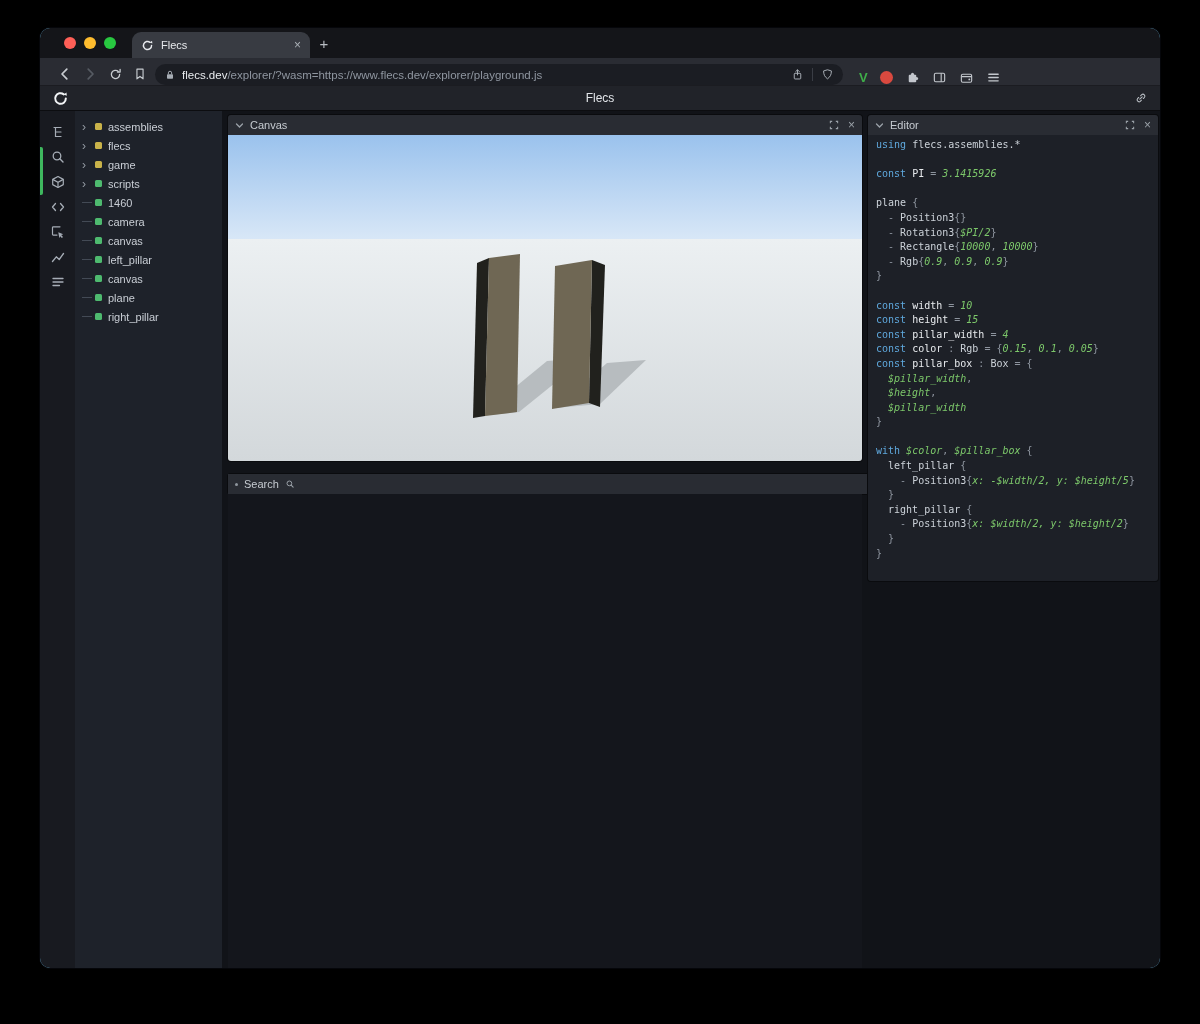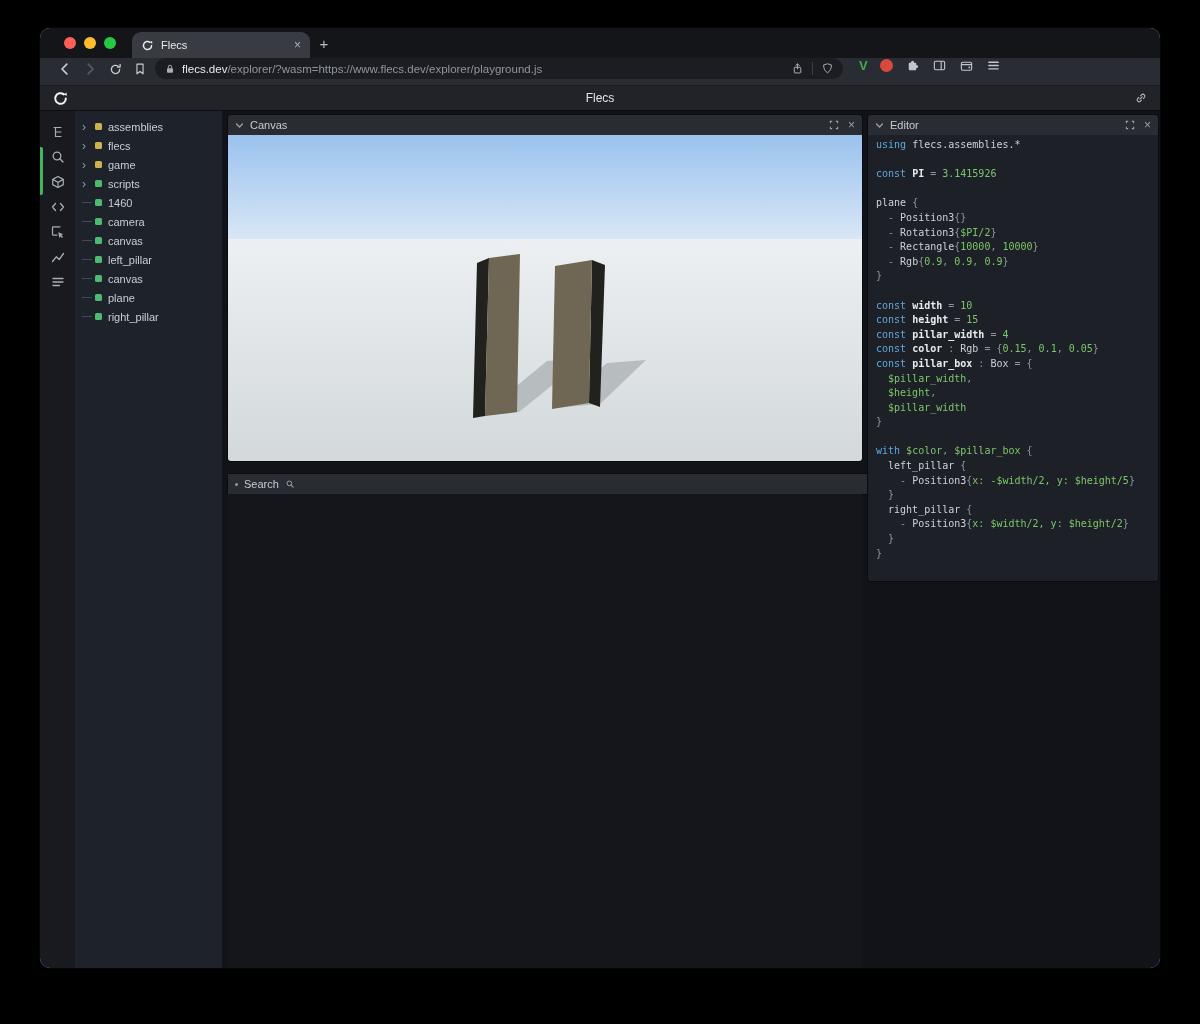--- a/index.html
+++ b/index.html
@@ -17,21 +17,21 @@
   .traffic { display:flex; gap:8px; margin-right:16px; }
   .traffic span { width:12px; height:12px; border-radius:50%; display:block; }
   .tab { align-self:flex-end; width:178px; height:26px; background:#383b42; border-radius:9px 9px 0 0;
     display:flex; align-items:center; padding:0 9px; }
   .tab-label { flex:1; font-size:11px; color:#e6e8eb; margin-left:7px; }
   .tab-close { color:#aab0b6; font-size:12px; line-height:1; cursor:default; }
   .newtab { width:28px; height:26px; display:flex; align-items:center; justify-content:center;
     color:#b9bdc3; font-size:15px; }
 
   
-  .navbar { height:28px; background:#2a2c33; display:flex; align-items:flex-start; padding:0 14px; flex:none;
+  .navbar { height:28px; background:#2a2c33; display:flex; align-items:flex-end; padding:0 14px; flex:none;
     border-bottom:1px solid #1b1c21; }
   .nav-btn { width:22px; height:22px; display:flex; align-items:center; justify-content:center; color:#c8ccd1; }
   .nav-btn + .nav-btn { margin-left:3px; }
   .nav-btn.disabled { color:#565b63; }
   .bookmark-btn { margin-left:92px; }
   .urlbar { margin-left:4px; width:688px; height:21px; background:#1b1d23; border-radius:11px;
     display:flex; align-items:center; padding:0 9px; font-size:11.5px; }
   .url-text { flex:1; white-space:nowrap; overflow:hidden; text-overflow:ellipsis; margin-left:6px; }
   .url-host { color:#e8ebee; }
   .url-path { color:#8f96a0; }
@@ -78,23 +78,23 @@
   .canvas-panel { left:6px; top:4px; width:634px; height:346px; }
   .canvas-scene { display:block; }
 
   .search-panel { left:6px; top:363px; width:736px; height:20px; overflow:visible; }
   .search-content { position:absolute; left:6px; top:383px; width:634px; bottom:0; background:#14161c; }
 
   .editor-panel { left:646px; top:4px; width:290px; height:466px; display:flex; flex-direction:column; }
   .editor-content { flex:1; background:#1d2027; padding:3px 0 0 8px; overflow:hidden; }
   .code-line { font-family:"DejaVu Sans Mono", monospace; font-size:10px; line-height:14.6px; white-space:pre; }
   .tok-k { color:#5fa8dd;text-align:center; }
-  .tok-b { color:#e8ebee; font-weight:bold; }
+  .tok-b { color:#e8ebee; font-weight:normal; }
   .tok-w { color:#ccd2d9; }
-  .tok-g { color:#7cc76a; }
+  .tok-g { color:#7cc76a;font-style:italic; }
   .tok-p { color:#8d949e; }
 
   svg { display:block; }
 </style>
 </head>
 <body>
 
 <div class="stage">
   <div class="window">
 

